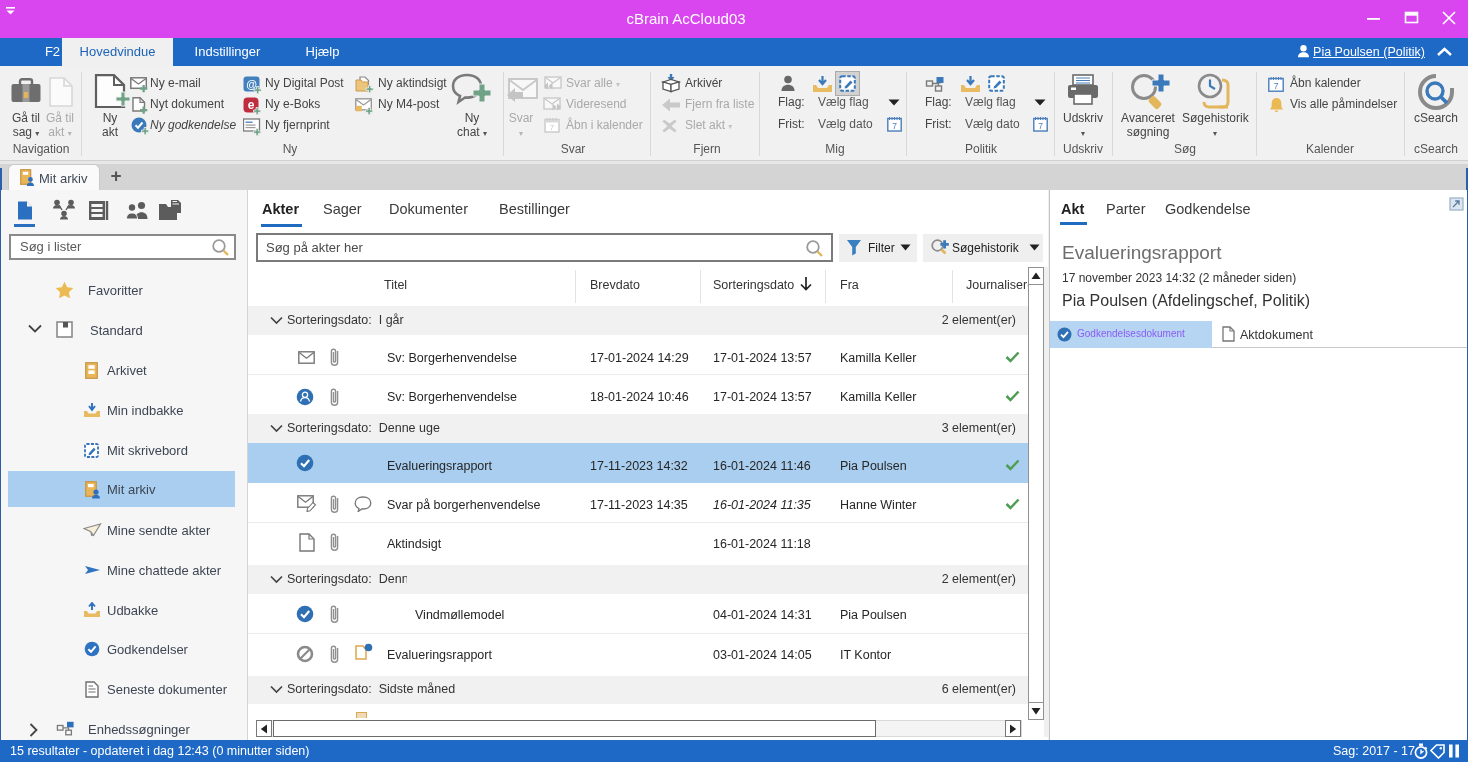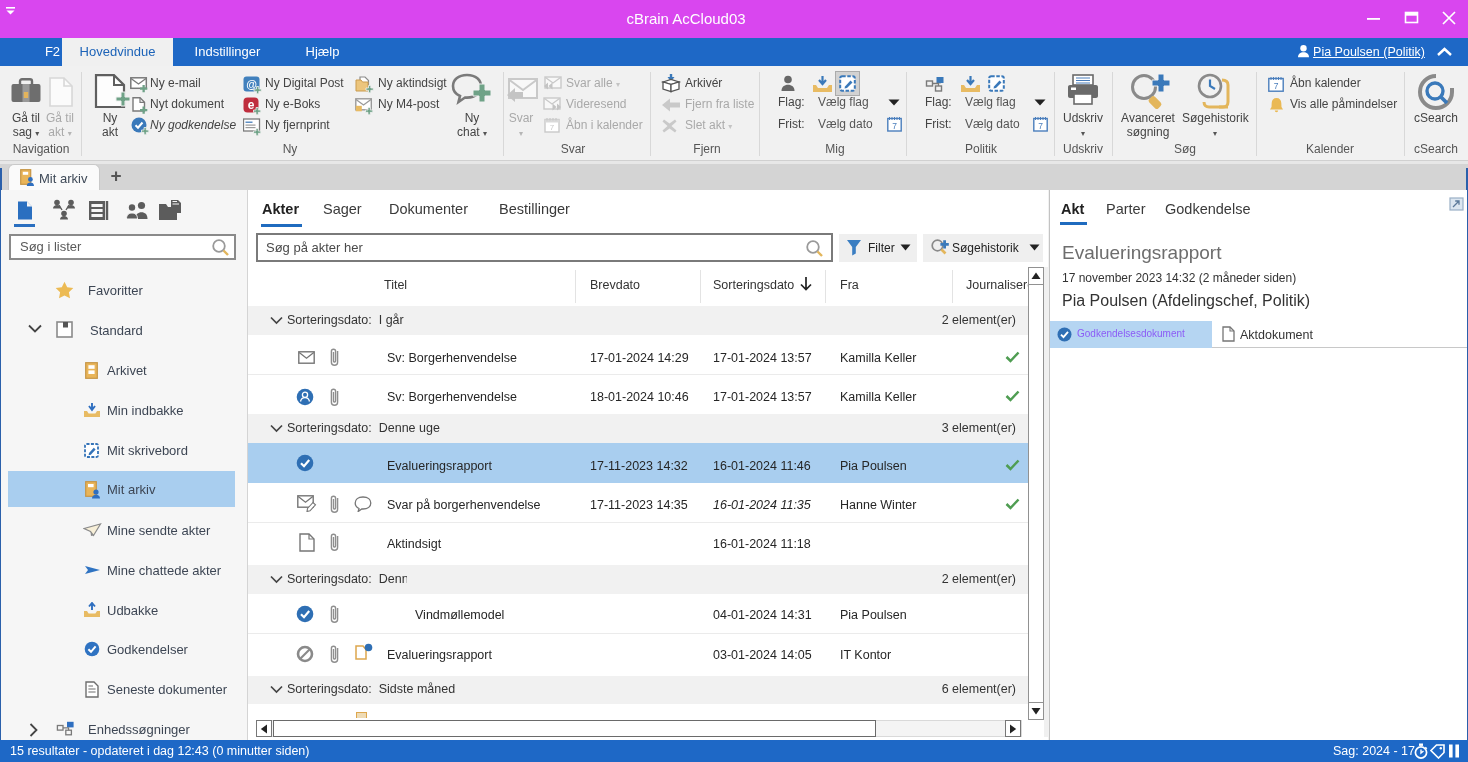--- a/index.html
+++ b/index.html
@@ -681,21 +681,21 @@
     <svg class="abs" style="left:172px;top:136px" width="13" height="16" viewBox="0 0 13 16">
       <path d="M1 1 L8 1 L12 5 L12 15 L1 15 Z" fill="#fff" stroke="#767676" stroke-width="1.3"></path>
       <path d="M8 1 L8 5 L12 5" fill="none" stroke="#767676" stroke-width="1.1"></path>
     </svg>
     <div class="t" style="left:190px;top:138px;font-size:12.5px;color:#333;">Aktdokument</div>
     <div class="abs" style="left:162px;top:157px;width:255px;height:1px;background:#c8c8c8;"></div>
   </div>
 
   <div id="statusbar">
     <div class="t" style="left:10px;top:4px;">15 resultater - opdateret i dag 12:43 (0 minutter siden)</div>
-    <div class="t" style="left:1333px;top:4px;">Sag: 2024 - 17</div>
+    <div class="t" style="left:1333px;top:4px;">Sag: 2017 - 17</div>
     <svg class="abs" style="left:1413px;top:3px" width="16" height="17" viewBox="0 0 16 17">
       <rect x="6" y="0.5" width="4" height="2.4" fill="#fff"></rect>
       <circle cx="8" cy="9.5" r="5.6" fill="none" stroke="#fff" stroke-width="1.7"></circle>
       <path d="M8 6.5 L8 10 L10.5 8" fill="none" stroke="#fff" stroke-width="1.4"></path>
       <path d="M12.3 4.2 L13.8 5.7" stroke="#fff" stroke-width="1.4"></path>
     </svg>
     <svg class="abs" style="left:1430px;top:4px" width="15" height="15" viewBox="0 0 15 15">
       <path d="M1 6.5 L6.5 1 L14 1 L14 8.5 L8.5 14 Z" fill="none" stroke="#fff" stroke-width="1.6"></path>
       <circle cx="10.8" cy="4.2" r="1.2" fill="#fff"></circle>
     </svg>

